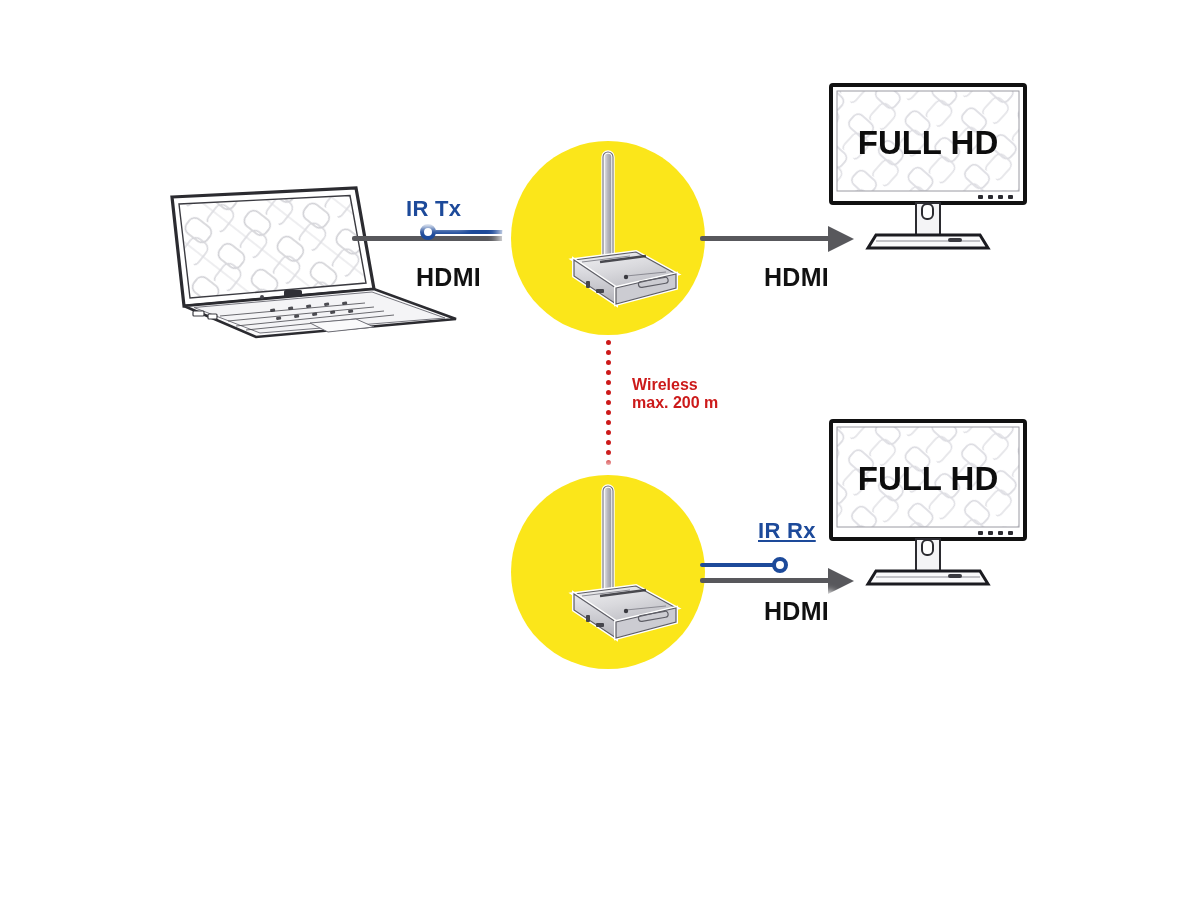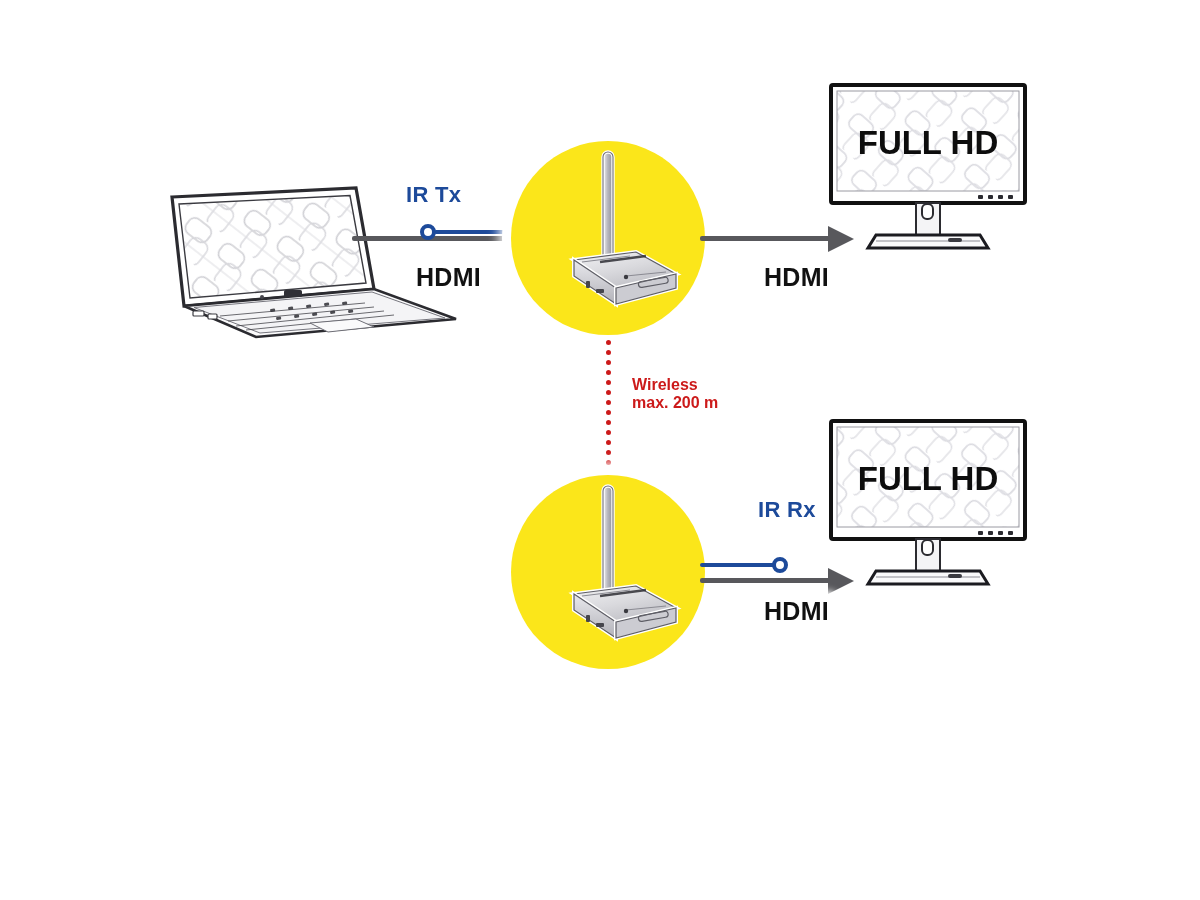--- a/index.html
+++ b/index.html
@@ -154,21 +154,21 @@
         <rect x="48" y="129" width="9" height="5" rx="1"></rect>
       </g>
     </svg>
   </div>
 
   <div class="hline" style="left:352px; top:236px; width:180px;"></div>
 
   <div class="hline-blue" style="left:434px; top:230px; width:100px;"></div>
   <div class="ir-dot" style="left:420px; top:224px;"></div>
 
-  <div class="chip lbl-ir" style="left:400px; top:182px;">IR Tx</div>
+  <div class="chip lbl-ir" style="left:400px; top:196px;">IR Tx</div>
   <div class="chip lbl-hdmi" style="left:392px; top:262px;">HDMI</div>
 
   <div class="yellow-circle" style="left:511px; top:141px; width:194px; height:194px;"></div>
 
   <div class="device" style="left:530px; top:148px; width:160px; height:172px;">
     <svg width="160" height="172" viewBox="0 0 160 172">
       <defs>
         <linearGradient id="topG" x1="0" y1="0" x2="0.6" y2="1">
           <stop offset="0%" stop-color="#f2f2f4"></stop>
           <stop offset="55%" stop-color="#d9d9dd"></stop>
@@ -300,21 +300,21 @@
       </g>
       <g fill="#45454c">
         <rect x="56" y="133" width="4" height="7" rx="1"></rect>
         <rect x="66" y="141" width="8" height="4" rx="1"></rect>
       </g>
     </svg>
   </div>
 
   <div class="hline-blue" style="left:700px; top:563px; width:80px;"></div>
   <div class="ir-dot" style="left:772px; top:557px;"></div>
-  <div class="chip lbl-ir" style="left:752px; top:497px;">IR Rx</div>
+  <div class="chip lbl-ir" style="left:752px; top:518px;text-decoration:underline;">IR Rx</div>
 
   <div class="hline" style="left:700px; top:578px; width:130px;"></div>
   <div class="arrow-head" style="left:828px; top:568px;"></div>
   <div class="chip lbl-hdmi" style="left:740px; top:596px;">HDMI</div>
 
   <div class="monitor" style="left:828px; top:418px; width:200px; height:172px;">
     <svg width="200" height="172" viewBox="0 0 200 172" class="glow">
       <defs>
         <pattern id="monPatB" width="40" height="40" patternUnits="userSpaceOnUse" patternTransform="rotate(42)">
           <rect x="2" y="2" width="24" height="17" rx="6" ry="6" fill="none" stroke="#d8d8de" stroke-width="1.6"></rect>

